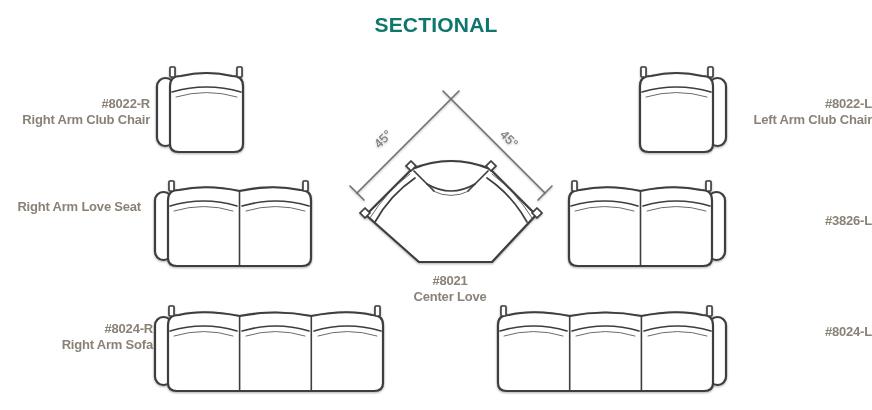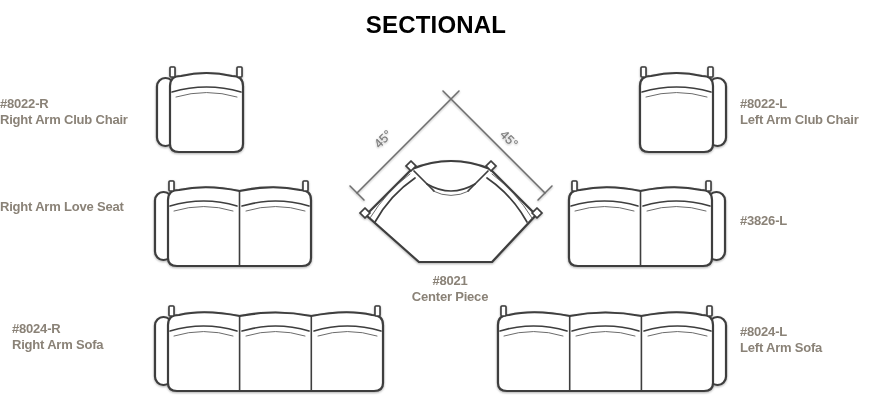--- a/index.html
+++ b/index.html
@@ -2,29 +2,29 @@
 <html><head>
 <meta charset="utf-8">
 <style>
   html,body{margin:0;padding:0;background:#fff;}
   .canvas{
     position:relative;width:872px;height:410px;background:#fff;overflow:hidden;
     font-family:"Liberation Sans",sans-serif;
   }
   .title{
     position:absolute;top:12px;left:0;width:872px;text-align:center;
-    font-weight:bold;font-size:24px;line-height:26px;letter-spacing:.2px;
-    color:#000000;
+    font-weight:bold;font-size:21px;line-height:26px;letter-spacing:.2px;
+    color:#0f766e;
   }
   .lbl{position:absolute;font-weight:bold;font-size:13px;line-height:16px;
        letter-spacing:-.2px;color:#8A8277;}
   .lbl .sku{white-space:nowrap;}
   .lbl .nm{white-space:nowrap;}
-  .col-left{}
-  .col-right{text-align:left;}
+  .col-left{text-align:right;}
+  .col-right{text-align:right;}
   .lbl-chair-r{left:0;top:96px;width:150px;}
   .lbl-love-r{left:0;top:199px;width:141px;}
   .lbl-sofa-r{left:0;top:321px;width:141px;margin-left:12px;}
   .lbl-chair-l{left:740px;top:96px;width:132px;}
   .lbl-love-l{left:740px;top:213px;width:132px;}
   .lbl-sofa-l{left:740px;top:324px;width:132px;}
   .lbl-center{left:374px;top:273px;width:152px;text-align:center;}
   svg.piece{position:absolute;overflow:visible;
     filter:drop-shadow(0 1px 1.2px rgba(70,70,70,.35)) drop-shadow(0 0 .6px rgba(70,70,70,.3));}
   svg.flip{transform:scaleX(-1);}
@@ -96,21 +96,21 @@
     <rect class="tab" x="16" y="5" width="5" height="10" rx="1"></rect>
     <rect class="tab" x="150" y="5" width="5" height="10" rx="1"></rect>
     <path class="inner-bold" d="M 17 30 Q 51 20 84 30"></path>
     <path class="inner-thin" d="M 21 35 Q 51 26 80 35"></path>
     <path class="inner-bold" d="M 89 30 Q 122.5 20 156 30"></path>
     <path class="inner-thin" d="M 93 35 Q 122.5 26 152 35"></path>
   </svg>
 
   <div class="lbl lbl-center">
     <div class="sku">#8021</div>
-    <div class="nm">Center Piece</div>
+    <div class="nm">Center Love</div>
   </div>
   <svg class="piece" style="left:340px;top:85px" width="220" height="185" viewBox="0 0 220 185">
     <path class="dim" d="M 119 6 L 17 108"></path>
     <path class="dim" d="M 103 6 L 205 108"></path>
     <path class="dim" d="M 10 101 L 24 115"></path>
     <path class="dim" d="M 198 115 L 212 101"></path>
     <text class="angle" x="46" y="57" text-anchor="middle" transform="rotate(-45 46 57)">45°</text>
     <text class="angle" x="166" y="57" text-anchor="middle" transform="rotate(45 166 57)">45°</text>
     <path class="outline" d="M 72 84 Q 111 68 150 84 L 196 130 L 152 177 L 79 177 L 26 130 Z"></path>
     <path class="inner-bold" d="M 74 86 L 94 106"></path>
@@ -141,21 +141,20 @@
     <path class="inner-bold" d="M 17 30 Q 50.8 20 84 30"></path>
     <path class="inner-thin" d="M 21 35 Q 50.8 26 80 35"></path>
     <path class="inner-bold" d="M 89 30 Q 122.5 20 156 30"></path>
     <path class="inner-thin" d="M 93 35 Q 122.5 26 152 35"></path>
     <path class="inner-bold" d="M 161 30 Q 194.2 20 228 30"></path>
     <path class="inner-thin" d="M 165 35 Q 194.2 26 224 35"></path>
   </svg>
 
   <div class="lbl col-right lbl-sofa-l">
     <div class="sku">#8024-L</div>
-    <div class="nm">Left Arm Sofa</div>
   </div>
   <svg class="piece flip" style="left:496px;top:301px" width="232" height="93" viewBox="0 0 232 93">
     <rect class="outline" x="2" y="16" width="17" height="68" rx="8.5"></rect>
     <path class="outline" d="M 15 82 L 15 24 Q 15 14 26 14 Q 51 8 86.6 15 Q 122.5 8 158.3 15 Q 194 8 219 14 Q 230 14 230 24 L 230 82 Q 230 90 221 90 L 24 90 Q 15 90 15 82 Z"></path>
     <path class="divider" d="M 86.6 15 L 86.6 90"></path>
     <path class="divider" d="M 158.3 15 L 158.3 90"></path>
     <rect class="tab" x="16" y="5" width="5" height="10" rx="1"></rect>
     <rect class="tab" x="222" y="5" width="5" height="10" rx="1"></rect>
     <path class="inner-bold" d="M 17 30 Q 50.8 20 84 30"></path>
     <path class="inner-thin" d="M 21 35 Q 50.8 26 80 35"></path>

